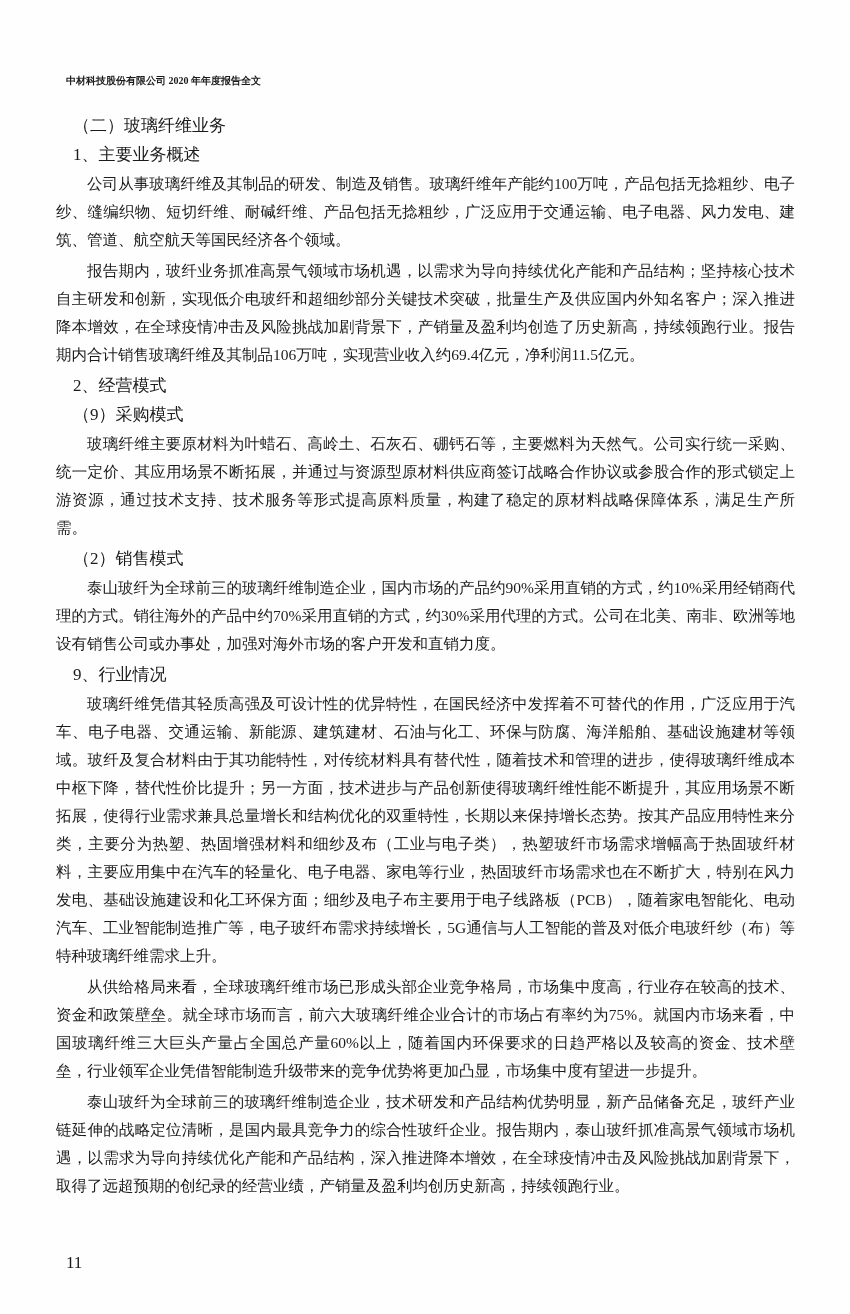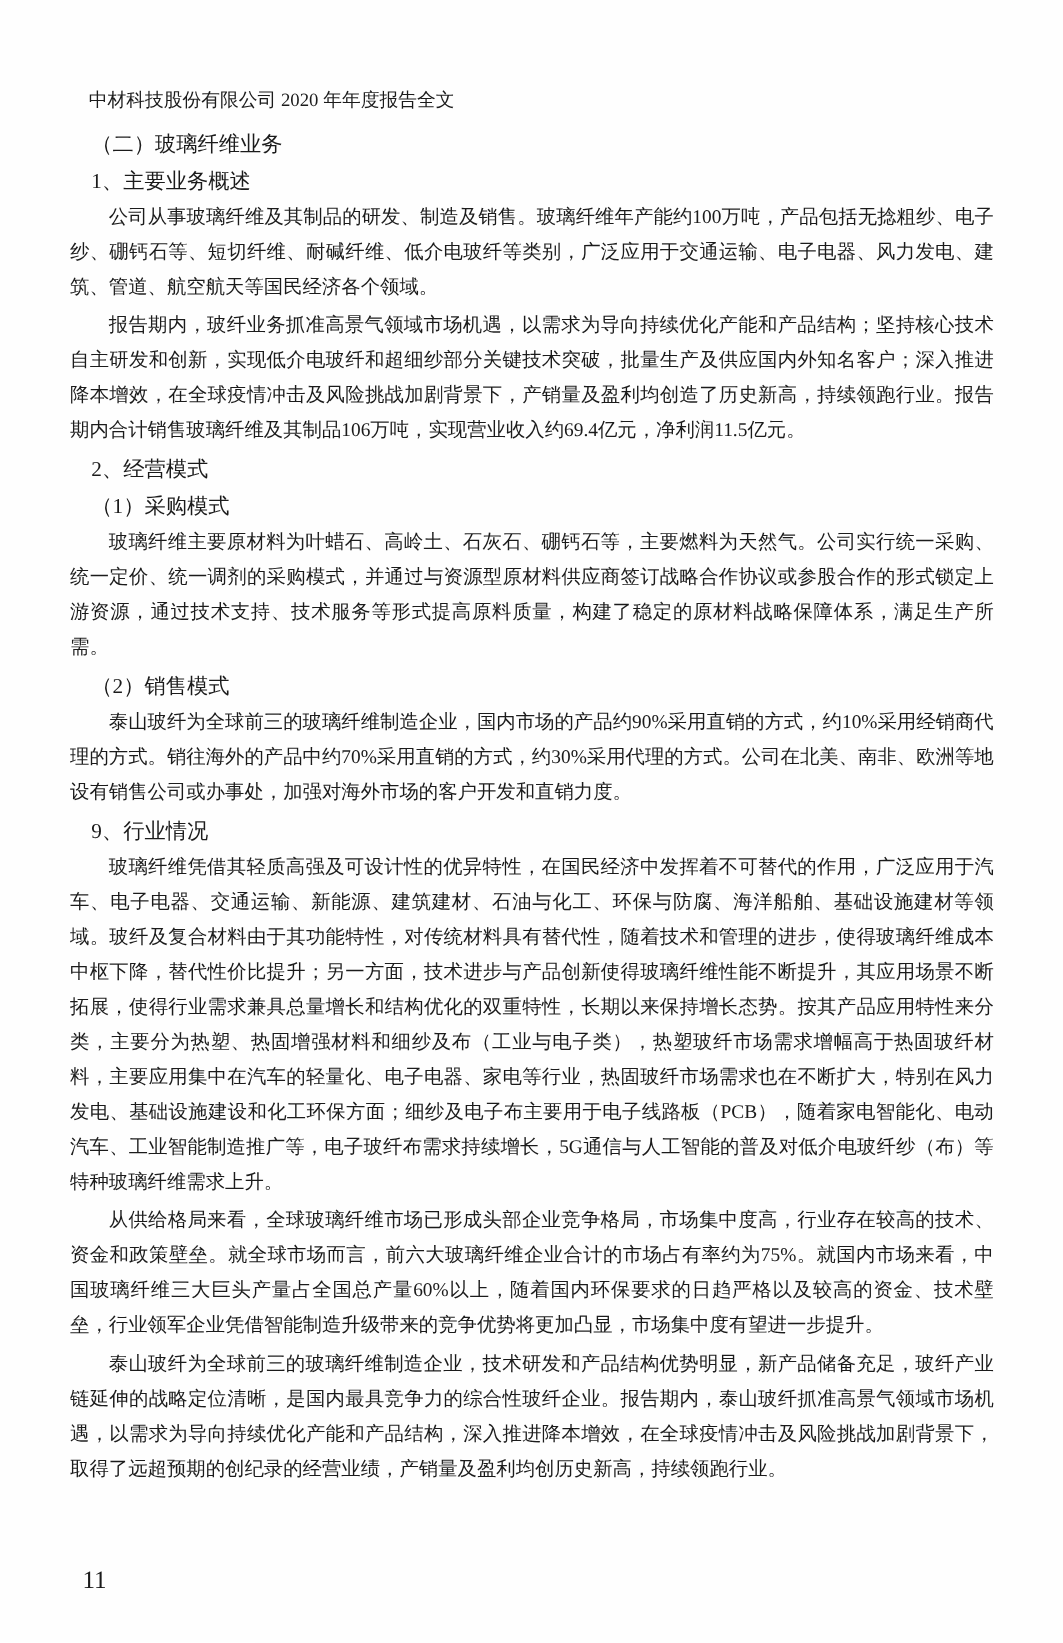--- a/index.html
+++ b/index.html
@@ -16,60 +16,61 @@
     color: #1b1b1b;
     overflow: hidden;
   }
   .content {
     position: absolute;
     left: 56px;
     right: 55px;
     top: 68px;
   }
   .doc-title {
-    font-size: 15px;
+    font-size: 10px;
     line-height: 26px;
     text-indent: 1em;
-    margin: 0 0 8px 0;
+    margin: 0 0 18px 0;
+    font-weight: bold;
   }
   .block-heading {
     font-size: 17px;
     line-height: 28px;
     text-indent: 1em;
     margin: 1px 0 1px 0;
   }
   .block-para {
     font-size: 15.5px;
     line-height: 28px;
     text-align: justify;
     text-indent: 2em;
     margin: 0 0 3px 0;
   }
   .page-number {
     position: absolute;
     left: 66px;
     top: 1253px;
-    font-size: 20px;
+    font-size: 17px;
   }
 </style>
 </head>
 <body>
 
 <div class="page">
   <div class="content">
     <p class="doc-title">中材科技股份有限公司 2020 年年度报告全文</p>
 
     <p class="block-heading">（二）玻璃纤维业务</p>
     <p class="block-heading">1、主要业务概述</p>
-    <p class="block-para">公司从事玻璃纤维及其制品的研发、制造及销售。玻璃纤维年产能约100万吨，产品包括无捻粗纱、电子纱、硼钙石等、短切纤维、耐碱纤维、低介电玻纤等类别，广泛应用于交通运输、电子电器、风力发电、建筑、管道、航空航天等国民经济各个领域。</p>
+    <p class="block-para">公司从事玻璃纤维及其制品的研发、制造及销售。玻璃纤维年产能约100万吨，产品包括无捻粗纱、电子纱、缝编织物、短切纤维、耐碱纤维、产品包括无捻粗纱，广泛应用于交通运输、电子电器、风力发电、建筑、管道、航空航天等国民经济各个领域。</p>
     <p class="block-para">报告期内，玻纤业务抓准高景气领域市场机遇，以需求为导向持续优化产能和产品结构；坚持核心技术自主研发和创新，实现低介电玻纤和超细纱部分关键技术突破，批量生产及供应国内外知名客户；深入推进降本增效，在全球疫情冲击及风险挑战加剧背景下，产销量及盈利均创造了历史新高，持续领跑行业。报告期内合计销售玻璃纤维及其制品106万吨，实现营业收入约69.4亿元，净利润11.5亿元。</p>
 
     <p class="block-heading">2、经营模式</p>
-    <p class="block-heading">（1）采购模式</p>
-    <p class="block-para">玻璃纤维主要原材料为叶蜡石、高岭土、石灰石、硼钙石等，主要燃料为天然气。公司实行统一采购、统一定价、统一调剂的采购模式，并通过与资源型原材料供应商签订战略合作协议或参股合作的形式锁定上游资源，通过技术支持、技术服务等形式提高原料质量，构建了稳定的原材料战略保障体系，满足生产所需。</p>
+    <p class="block-heading">（9）采购模式</p>
+    <p class="block-para">玻璃纤维主要原材料为叶蜡石、高岭土、石灰石、硼钙石等，主要燃料为天然气。公司实行统一采购、统一定价、其应用场景不断拓展，并通过与资源型原材料供应商签订战略合作协议或参股合作的形式锁定上游资源，通过技术支持、技术服务等形式提高原料质量，构建了稳定的原材料战略保障体系，满足生产所需。</p>
 
     <p class="block-heading">（2）销售模式</p>
     <p class="block-para">泰山玻纤为全球前三的玻璃纤维制造企业，国内市场的产品约90%采用直销的方式，约10%采用经销商代理的方式。销往海外的产品中约70%采用直销的方式，约30%采用代理的方式。公司在北美、南非、欧洲等地设有销售公司或办事处，加强对海外市场的客户开发和直销力度。</p>
 
     <p class="block-heading">9、行业情况</p>
     <p class="block-para">玻璃纤维凭借其轻质高强及可设计性的优异特性，在国民经济中发挥着不可替代的作用，广泛应用于汽车、电子电器、交通运输、新能源、建筑建材、石油与化工、环保与防腐、海洋船舶、基础设施建材等领域。玻纤及复合材料由于其功能特性，对传统材料具有替代性，随着技术和管理的进步，使得玻璃纤维成本中枢下降，替代性价比提升；另一方面，技术进步与产品创新使得玻璃纤维性能不断提升，其应用场景不断拓展，使得行业需求兼具总量增长和结构优化的双重特性，长期以来保持增长态势。按其产品应用特性来分类，主要分为热塑、热固增强材料和细纱及布（工业与电子类），热塑玻纤市场需求增幅高于热固玻纤材料，主要应用集中在汽车的轻量化、电子电器、家电等行业，热固玻纤市场需求也在不断扩大，特别在风力发电、基础设施建设和化工环保方面；细纱及电子布主要用于电子线路板（PCB），随着家电智能化、电动汽车、工业智能制造推广等，电子玻纤布需求持续增长，5G通信与人工智能的普及对低介电玻纤纱（布）等特种玻璃纤维需求上升。</p>
     <p class="block-para">从供给格局来看，全球玻璃纤维市场已形成头部企业竞争格局，市场集中度高，行业存在较高的技术、资金和政策壁垒。就全球市场而言，前六大玻璃纤维企业合计的市场占有率约为75%。就国内市场来看，中国玻璃纤维三大巨头产量占全国总产量60%以上，随着国内环保要求的日趋严格以及较高的资金、技术壁垒，行业领军企业凭借智能制造升级带来的竞争优势将更加凸显，市场集中度有望进一步提升。</p>
     <p class="block-para">泰山玻纤为全球前三的玻璃纤维制造企业，技术研发和产品结构优势明显，新产品储备充足，玻纤产业链延伸的战略定位清晰，是国内最具竞争力的综合性玻纤企业。报告期内，泰山玻纤抓准高景气领域市场机遇，以需求为导向持续优化产能和产品结构，深入推进降本增效，在全球疫情冲击及风险挑战加剧背景下，取得了远超预期的创纪录的经营业绩，产销量及盈利均创历史新高，持续领跑行业。</p>
   </div>
 

